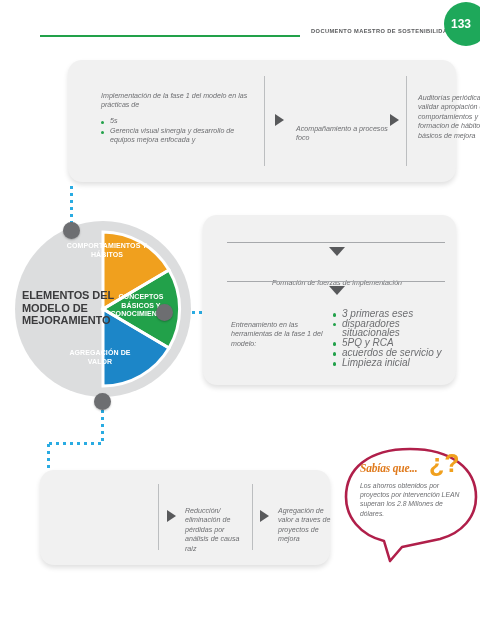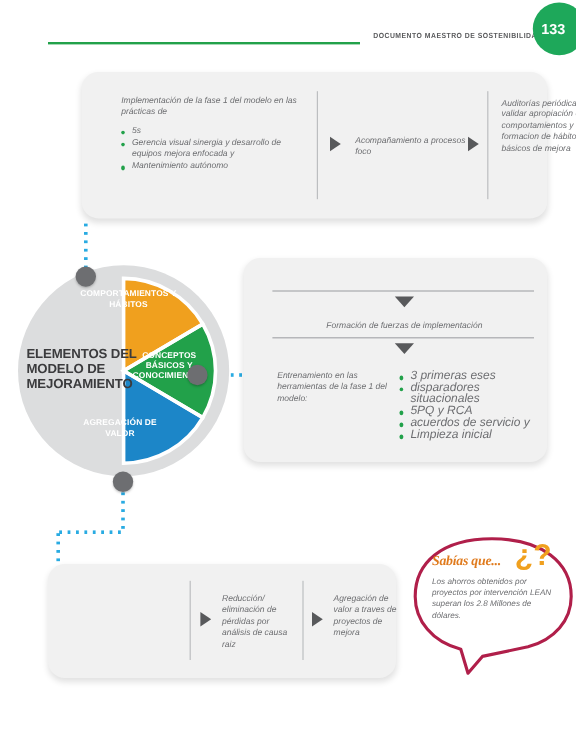--- a/index.html
+++ b/index.html
@@ -41,20 +41,21 @@
     background:#F1F1F1;
     border-radius:14px;
     box-shadow:0 3px 5px rgba(0,0,0,.12);
   }
   .panel-inner{position:absolute;inset:0;}
 
   
   .it{
     font-style:italic;color:#6D6E71;
     font-family:"Liberation Sans",sans-serif;
+    margin-top:12px;
   }
   .divider{position:absolute;width:1px;background:#BCBEC0;}
   .tri{
     position:absolute;width:0;height:0;
     border-left:9px solid #58595B;
     border-top:6.5px solid transparent;
     border-bottom:6.5px solid transparent;
   }
   .tri-down{
     position:absolute;width:0;height:0;
@@ -177,21 +178,20 @@
   </div>
   <div class="page-badge">133</div>
 
   <div class="panel" id="box1">
     <div class="panel-inner">
       <div id="b1c1">
         <div class="it head">Implementación de la fase 1 del modelo en las prácticas de</div>
         <ul class="blist">
           <li>5s</li>
           <li>Gerencia visual sinergia y desarrollo de equipos mejora enfocada y</li>
-          <li>Mantenimiento autónomo</li>
         </ul>
       </div>
       <div class="divider" id="b1-div1"></div>
       <div class="tri" id="b1-tri1"></div>
       <div class="it" id="b1c2">Acompañamiento a procesos foco</div>
       <div class="divider" id="b1-div2"></div>
       <div class="tri" id="b1-tri2"></div>
       <div class="it" id="b1c3">Auditorías periódicas para validar apropiación de comportamientos y formacion de hábitos básicos de mejora</div>
     </div>
   </div>

